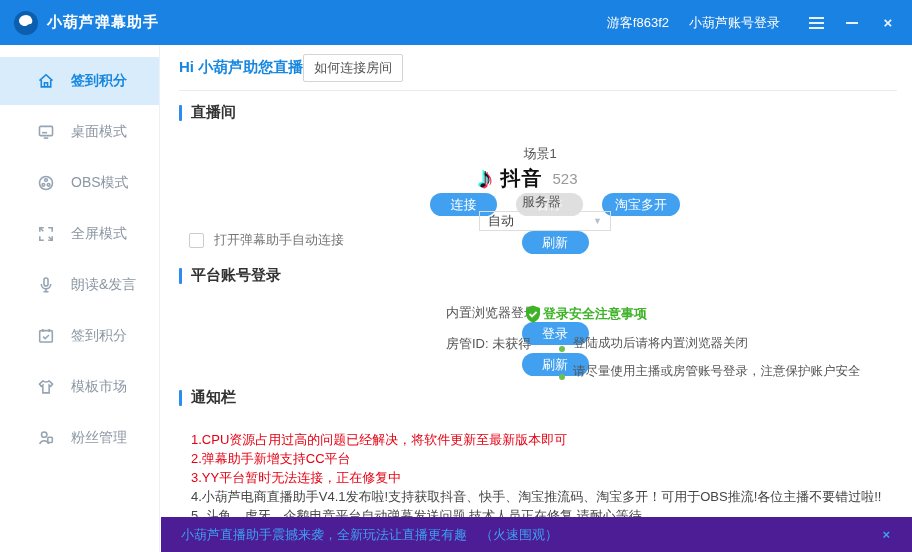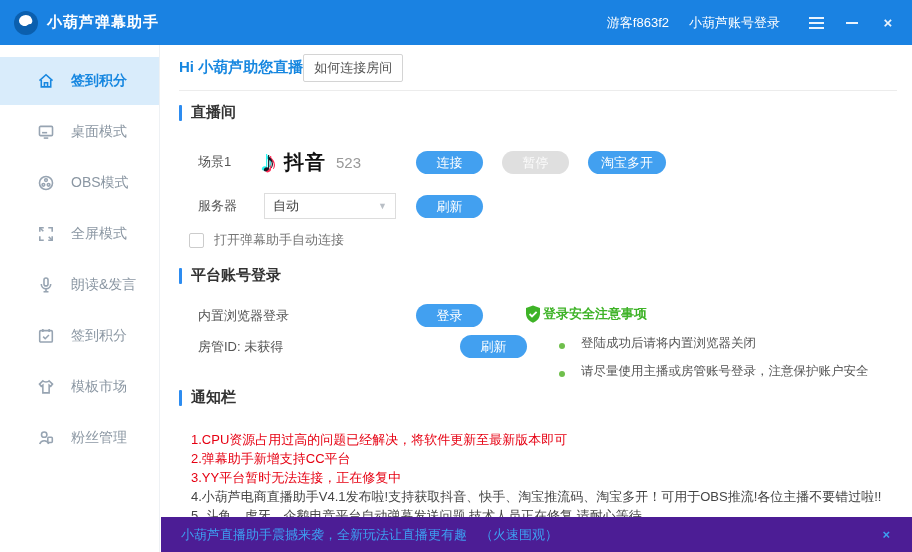--- a/index.html
+++ b/index.html
@@ -37,21 +37,21 @@
   .main { position:absolute; left:161px; top:45px; right:0; bottom:0; background:#fff; }
   .main-header { height:46px; margin:0 15px 0 18px; border-bottom:1px solid #ececec;
     display:flex; align-items:center; }
   .greeting { color:#1787e0; font-size:15px; font-weight:bold; }
   .help-btn { border:1px solid #d4d4d4; border-radius:2px; background:#fff; color:#555;
     font-size:13px; padding:4px 10px; cursor:pointer; font-family:inherit; }
 
   .section-title { display:flex; align-items:center; gap:9px; margin-left:18px; font-size:15px; font-weight:bold; color:#333; }
   .section-bar { width:3px; height:16px; background:#2d8cf0; border-radius:1px; }
 
-  .row { display:flex; align-items:center; margin-left:37px; }
+  .row { display:flex; align-items:center; margin-left:37px;flex-direction:column; }
   .row-label { width:218px; font-size:13px; color:#555; flex:0 0 auto; }
   .pill-btn { width:67px; height:23px; border:none; border-radius:12px; background:#42a0f0; color:#fff;
     font-size:13px; cursor:pointer; font-family:inherit; line-height:23px; text-align:center; padding:0; }
   .pill-btn.disabled { background:#dfdfdf; color:#fcfcfc; }
   .scene-row { margin-top:23px; height:34px; }
   .scene-label { width:63px; font-size:13px; color:#555; }
   .douyin { display:flex; align-items:center; width:155px; }
   .note-glyph { font-size:30px; color:#161823; line-height:1;
     text-shadow:-2px -1px 0 #25f4ee, 2px 1px 0 #fe2c55; margin-right:8px; }
   .platform-name { font-size:20px; font-weight:bold; color:#111; letter-spacing:1px; }
@@ -65,26 +65,26 @@
     justify-content:space-between; padding:0 8px; font-size:13px; color:#444; cursor:pointer; margin-right:20px; }
   .dropdown .caret { color:#b9bfc6; font-size:9px; }
 
   .check-row { margin-top:13px; height:16px; gap:10px; display:flex; align-items:center; margin-left:28px; }
   .checkbox { width:15px; height:15px; border:1px solid #ccc; border-radius:2px; background:#fff; cursor:pointer; }
   .check-label { font-size:13px; color:#777; }
 
   .sec2 { margin-top:18px; }
   .login-block { position:relative; margin-top:19px; }
   .login-row { height:23px; }
-  .admin-row { margin-top:8px; height:23px;gap:44px; }
+  .admin-row { margin-top:8px; height:23px; }
 
   .tips { position:absolute; left:362px; top:0; width:360px; }
   .tips-head { display:flex; align-items:center; gap:0; }
   .tips-title { color:#3eb327; font-size:13px; font-weight:bold; }
-  .tip-item { display:flex; align-items:center; gap:16px; margin-top:11px; padding-left:36px; }
+  .tip-item { display:flex; align-items:flex-end; gap:8px; margin-top:11px; padding-left:36px; }
   .tip-dot { width:6px; height:6px; border-radius:50%; background:#6fbf4c; margin-top:5px; flex:0 0 auto; }
   .tip-text { font-size:12.5px; color:#555; }
 
   .sec3 { margin-top:30px; }
   .notices { margin:23px 15px 0 30px; }
   .notice-line { font-size:13px; line-height:19px; color:#444; }
   .notice-line.red { color:#e60012; }
 
   .banner { position:absolute; left:0; right:0; bottom:0; height:35px; background:#4c1d95;
     display:flex; align-items:center; padding:0 22px 0 20px; }

